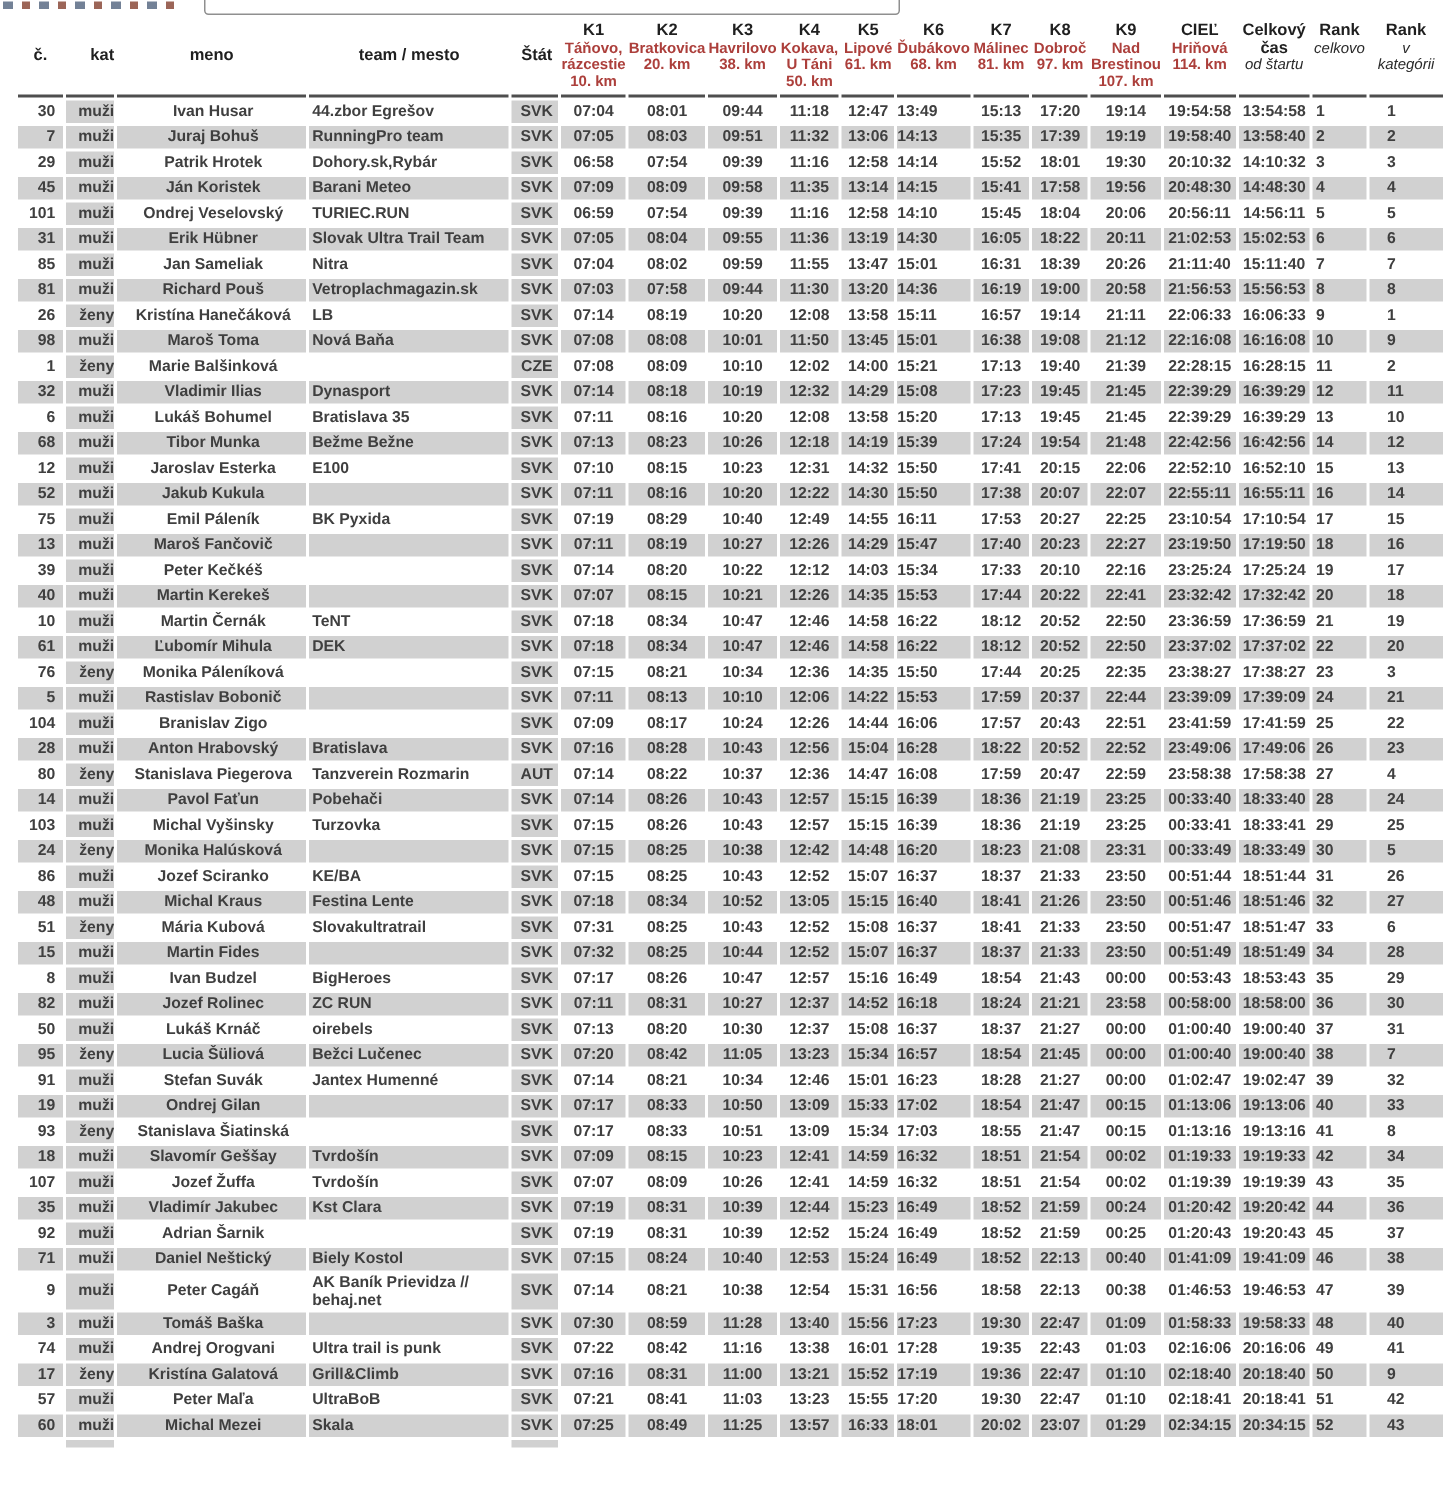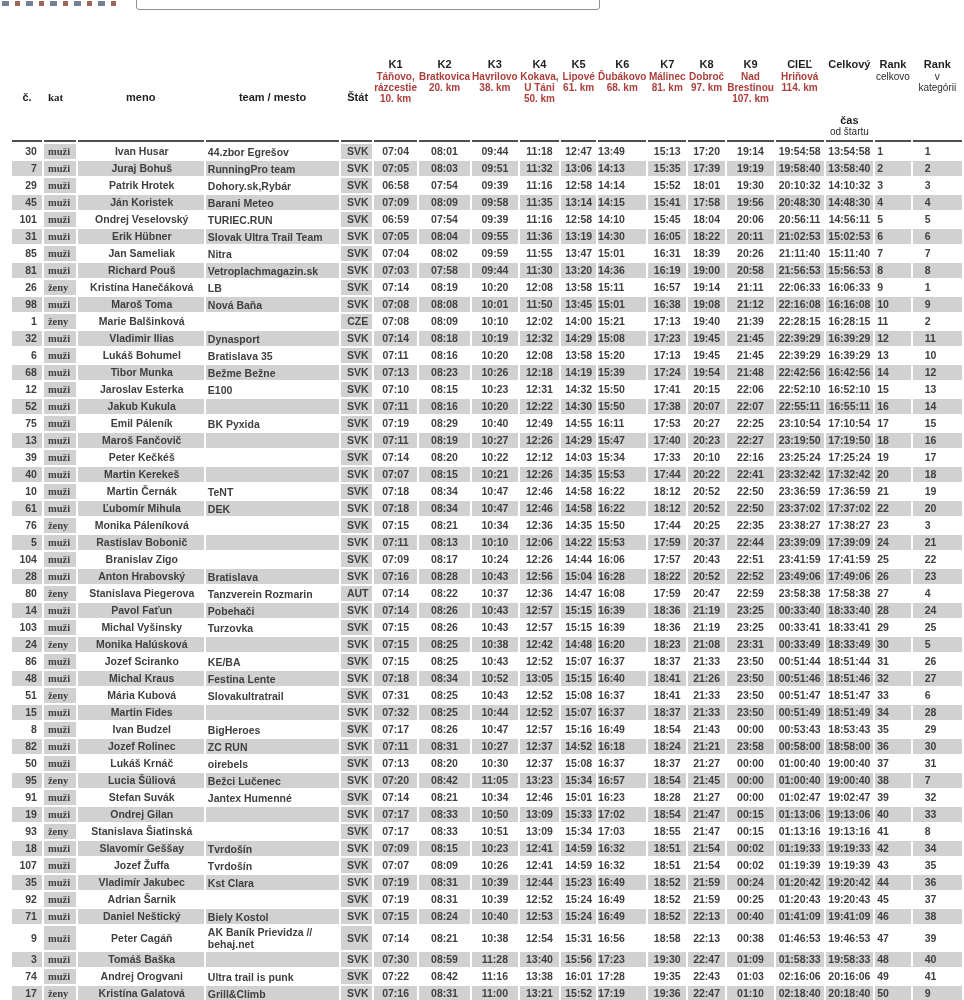--- a/index.html
+++ b/index.html
@@ -28,36 +28,36 @@
   }
   th,td{padding:0;margin:0;}
 
   
   thead th{
     font-size:11px;line-height:11.5px;font-weight:bold;color:#1f1f1f;
     border-bottom:2px solid #4e4e4e;padding-bottom:3px;
     text-align:center;vertical-align:top;padding-top:1px;
   }
   thead th.side{vertical-align:middle;}
-  thead th .t{font-weight:bold;color:#1f1f1f;margin-top:44px;}
+  thead th .t{font-weight:bold;color:#1f1f1f;}
   thead th .s{font-size:10px;line-height:11px;font-weight:bold;}
   thead th .s.red{color:#ac3f3b;}
-  thead th .s.plain{color:#2a2a2a;font-weight:normal;}
+  thead th .s.plain{color:#2a2a2a;font-weight:normal;font-style:italic;}
 
   
   tbody td{
     font-size:10.5px;line-height:15px;height:15px;font-weight:bold;
     white-space:nowrap;overflow:hidden;vertical-align:middle;color:#3f3f3f;
   }
   tbody td.gray{background:#d1d1d1;}
   tbody tr.partial td{height:5px;line-height:5px;}
 
   
   .c0{width:28px;text-align:right;padding-right:5px;}
-  .c1{width:30px;text-align:left;padding-left:4px;font-family:Liberation Serif, serif;}
+  .c1{width:30px;text-align:right;padding-left:4px;}
   .c2{width:132px;text-align:center;padding-left:2px;}
   .c3{width:140px;text-align:left;padding-left:2px;}
   tbody td.c3{white-space:normal;line-height:12px;}
   .c4{width:32px;text-align:center;padding-left:2px;}
   .c5,.c6,.c7,.c8{width:40px;text-align:center;}
   .c9{width:36px;text-align:center;}
   .c10{width:42px;}
   .c11,.c12{width:38px;text-align:center;}
   .c13{width:46px;text-align:center;}
   .c14,.c15{width:50px;text-align:center;}

